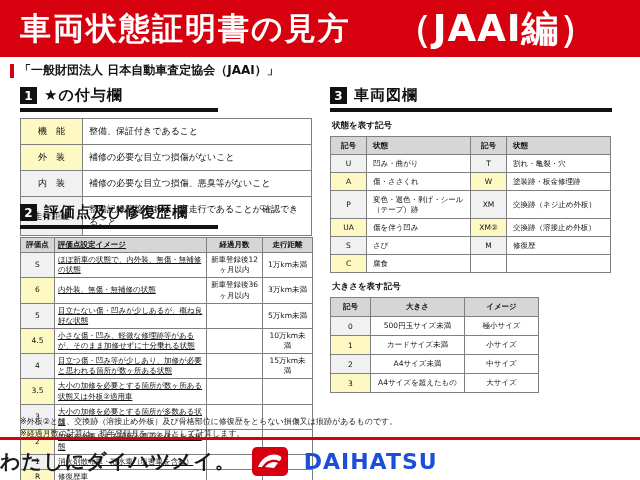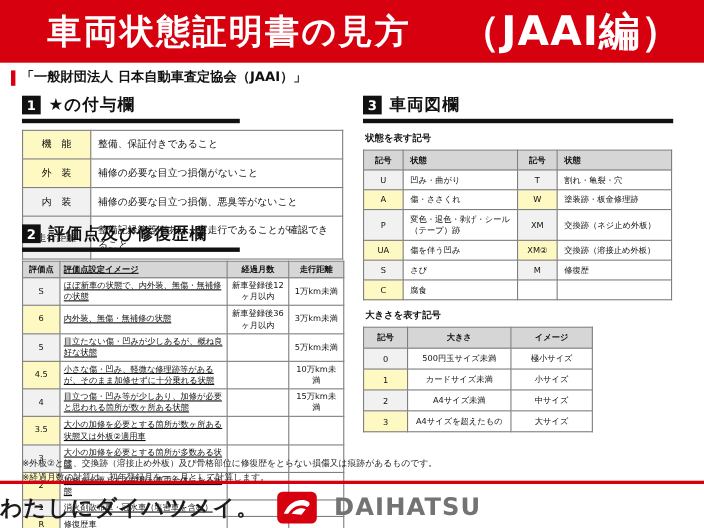--- a/index.html
+++ b/index.html
@@ -5,21 +5,21 @@
   * { margin:0; padding:0; box-sizing:border-box; }
   html,body { width:640px; height:480px; }
   body {
     position:relative; background:#ffffff; overflow:hidden;
     font-family:"DejaVu Sans","Liberation Sans",sans-serif; color:#111;
   }
   
   .top-banner {
     position:absolute; left:0; top:0; width:640px; height:57px;
     background:#d7000f; color:#fff; display:flex; align-items:center;
-    padding-left:43px; font-weight:bold;
+    padding-left:20px; font-weight:bold;
   }
   .top-banner .ttl { font-size:31px; letter-spacing:2px; }
   .top-banner .ed  { font-size:37px; margin-left:44px; letter-spacing:1px; }
   .org-line {
     position:absolute; left:10px; top:62px; display:flex; align-items:center;
     font-size:12px; font-weight:bold; color:#111;
   }
   .org-bar { width:4px; height:14px; background:#d7000f; margin-right:5px; }
   
   .sec-head {
@@ -72,21 +72,21 @@
   .foot-rule { position:absolute; left:0; top:437px; width:640px; height:3px; background:#d7000f; }
   .footer {
     position:absolute; left:0; top:444px; width:640px; height:34px;
     display:flex; align-items:center; justify-content:flex-start; gap:16px;
   }
   .slogan { font-size:20px; font-weight:bold; color:#1a1a1a; letter-spacing:1px; }
   .d-mark {
     width:36px; height:29px; background:#d7000f; border-radius:5px;
     display:flex; align-items:center; justify-content:center; flex:0 0 36px;
   }
-  .brand { font-size:22px; font-weight:bold; color:#737373; letter-spacing:1px; }
+  .brand { font-size:22px; font-weight:bold; color:#1d4ed8; letter-spacing:1px; }
 </style>
 </head>
 <body>
 
 <div class="top-banner">
   <span class="ttl">車両状態証明書の見方</span>
   <span class="ed">（JAAI編）</span>
 </div>
 
 <div class="org-line">

